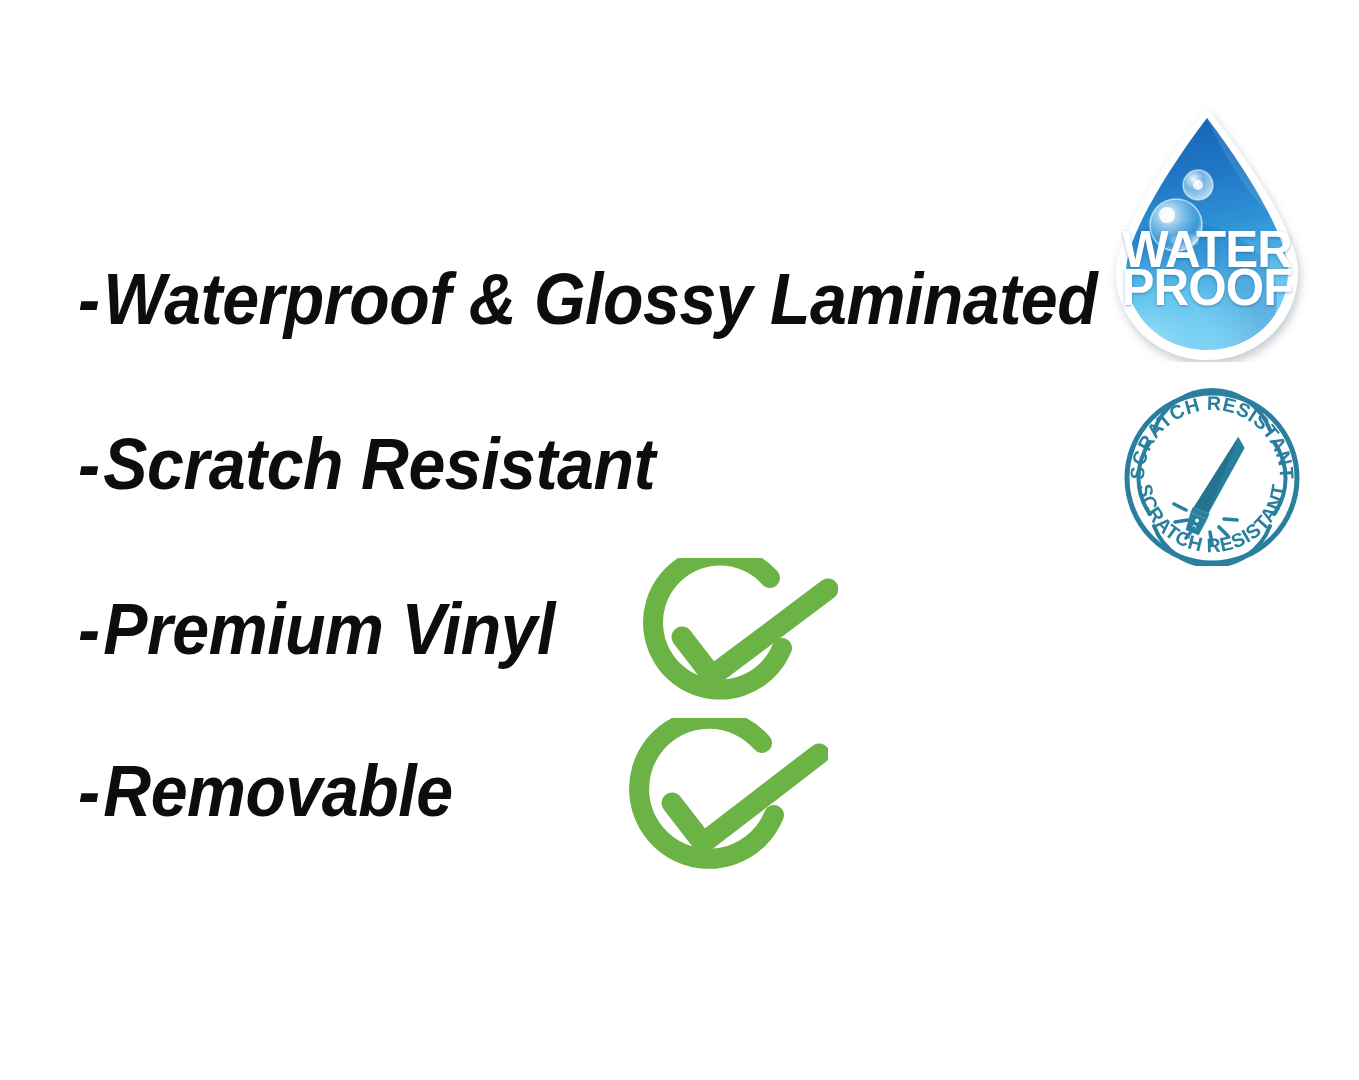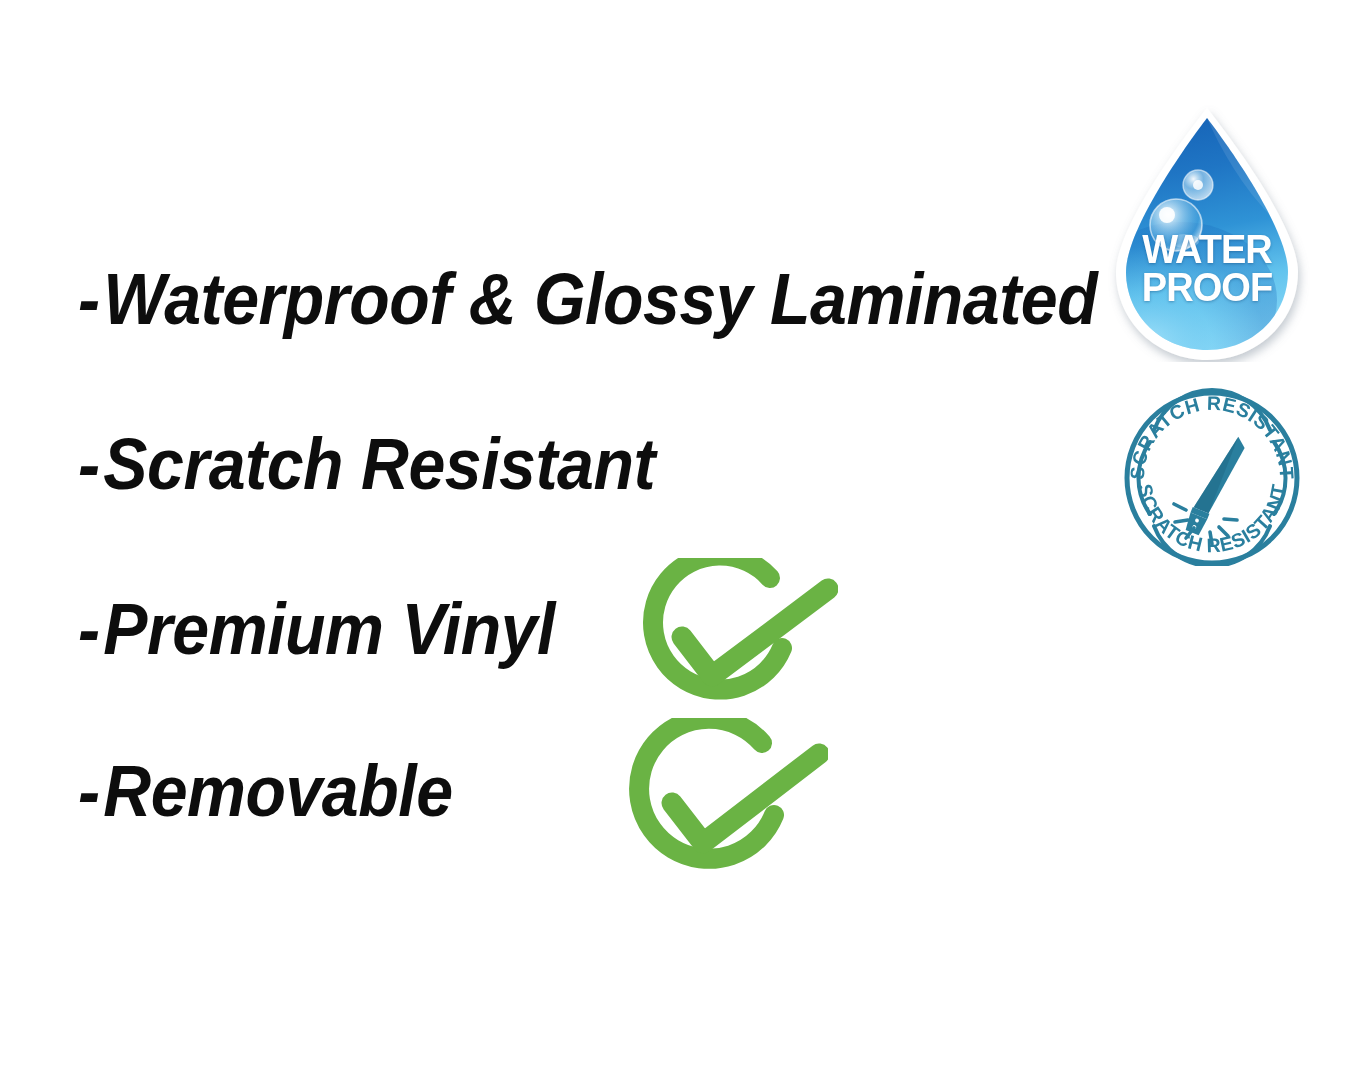--- a/index.html
+++ b/index.html
@@ -47,21 +47,21 @@
   .droplet-badge svg { display: block; }
   .droplet-text {
     position: absolute;
     left: 0;
     top: 126px;
     width: 208px;
     text-align: center;
     color: #ffffff;
     font-family: "Liberation Sans", sans-serif;
     font-weight: bold;
-    font-size: 40px;
+    font-size: 52px;
     line-height: 38px;
     letter-spacing: -1px;
     text-shadow: 0 1px 3px rgba(20,70,120,.45);
     pointer-events: none;
   }
   .droplet-text span { display: block; transform: scaleX(0.95); }
 
   
   .scratch-badge {
     position: absolute;

